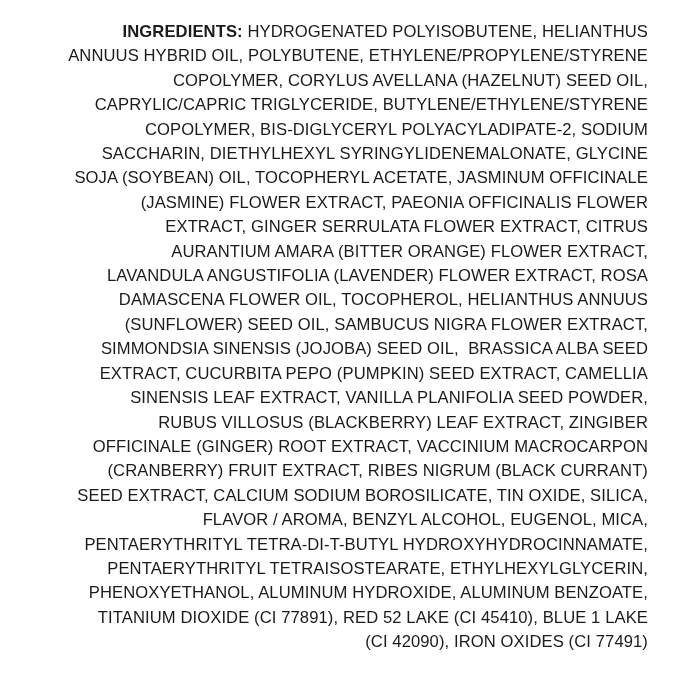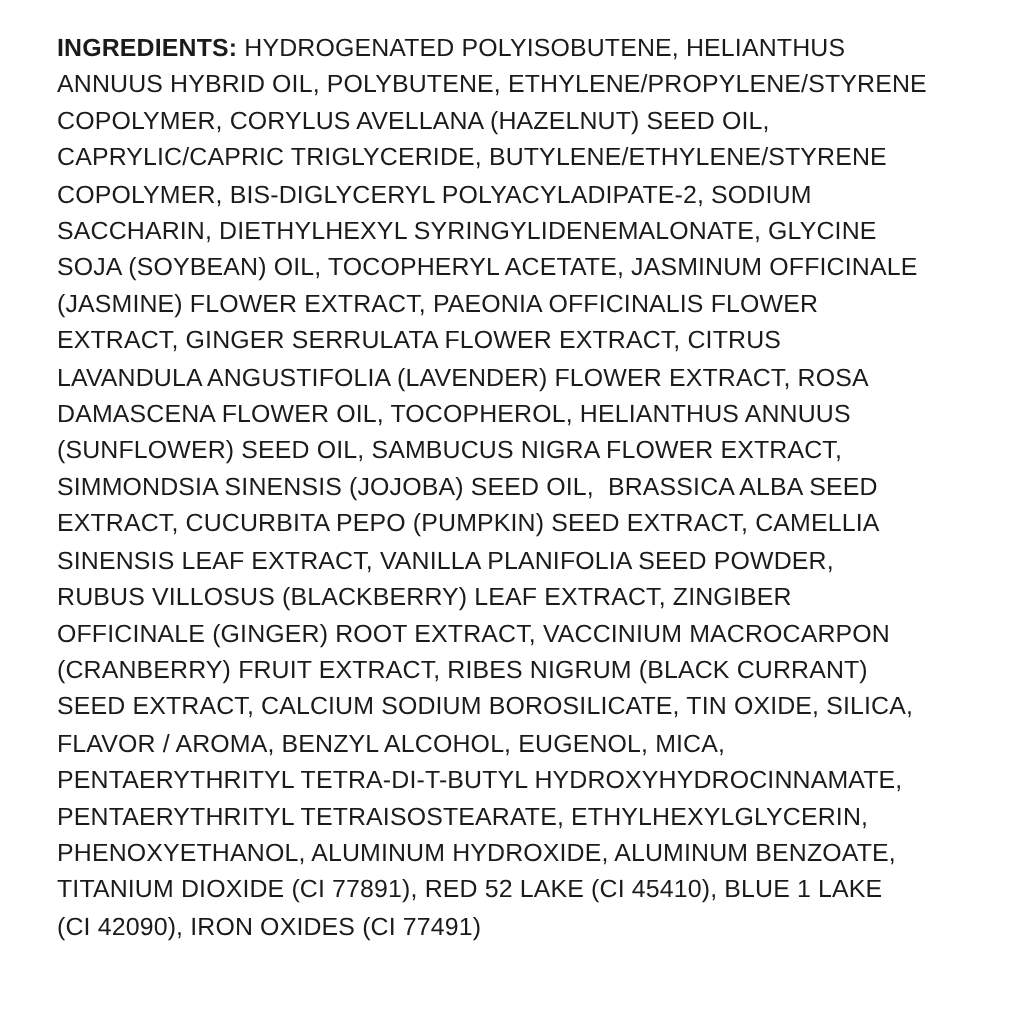--- a/index.html
+++ b/index.html
@@ -15,20 +15,21 @@
   }
   .sheet {
     position: absolute;
     left: 38px;
     top: 20px;
     width: 610px;
     color: #1b1b1b;
     font-size: 16.6px;
     line-height: 24.4px;
     letter-spacing: 0.1px;
+    text-align: right;
   }
   .line {
     white-space: pre;
   }
   .label {
     font-weight: 700;
   }
 </style>
 </head>
 <body>
@@ -37,20 +38,21 @@
   <div class="line"><span class="label">INGREDIENTS:</span><span> HYDROGENATED POLYISOBUTENE, HELIANTHUS</span></div>
   <div id="lines">
       <div class="line">ANNUUS HYBRID OIL, POLYBUTENE, ETHYLENE/PROPYLENE/STYRENE</div>
       <div class="line">COPOLYMER, CORYLUS AVELLANA (HAZELNUT) SEED OIL,</div>
       <div class="line">CAPRYLIC/CAPRIC TRIGLYCERIDE, BUTYLENE/ETHYLENE/STYRENE</div>
       <div class="line">COPOLYMER, BIS-DIGLYCERYL POLYACYLADIPATE-2, SODIUM</div>
       <div class="line">SACCHARIN, DIETHYLHEXYL SYRINGYLIDENEMALONATE, GLYCINE</div>
       <div class="line">SOJA (SOYBEAN) OIL, TOCOPHERYL ACETATE, JASMINUM OFFICINALE</div>
       <div class="line">(JASMINE) FLOWER EXTRACT, PAEONIA OFFICINALIS FLOWER</div>
       <div class="line">EXTRACT, GINGER SERRULATA FLOWER EXTRACT, CITRUS</div>
+      <div class="line">AURANTIUM AMARA (BITTER ORANGE) FLOWER EXTRACT,</div>
       <div class="line">LAVANDULA ANGUSTIFOLIA (LAVENDER) FLOWER EXTRACT, ROSA</div>
       <div class="line">DAMASCENA FLOWER OIL, TOCOPHEROL, HELIANTHUS ANNUUS</div>
       <div class="line">(SUNFLOWER) SEED OIL, SAMBUCUS NIGRA FLOWER EXTRACT,</div>
       <div class="line">SIMMONDSIA SINENSIS (JOJOBA) SEED OIL,  BRASSICA ALBA SEED</div>
       <div class="line">EXTRACT, CUCURBITA PEPO (PUMPKIN) SEED EXTRACT, CAMELLIA</div>
       <div class="line">SINENSIS LEAF EXTRACT, VANILLA PLANIFOLIA SEED POWDER,</div>
       <div class="line">RUBUS VILLOSUS (BLACKBERRY) LEAF EXTRACT, ZINGIBER</div>
       <div class="line">OFFICINALE (GINGER) ROOT EXTRACT, VACCINIUM MACROCARPON</div>
       <div class="line">(CRANBERRY) FRUIT EXTRACT, RIBES NIGRUM (BLACK CURRANT)</div>
       <div class="line">SEED EXTRACT, CALCIUM SODIUM BOROSILICATE, TIN OXIDE, SILICA,</div>

